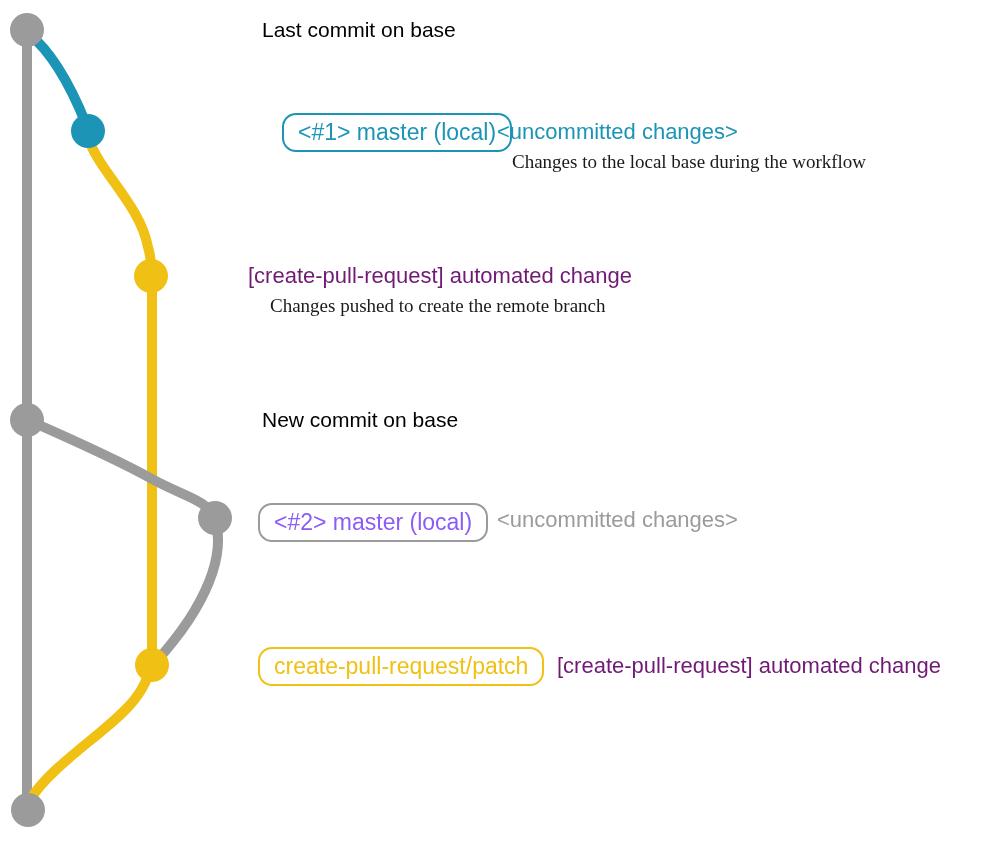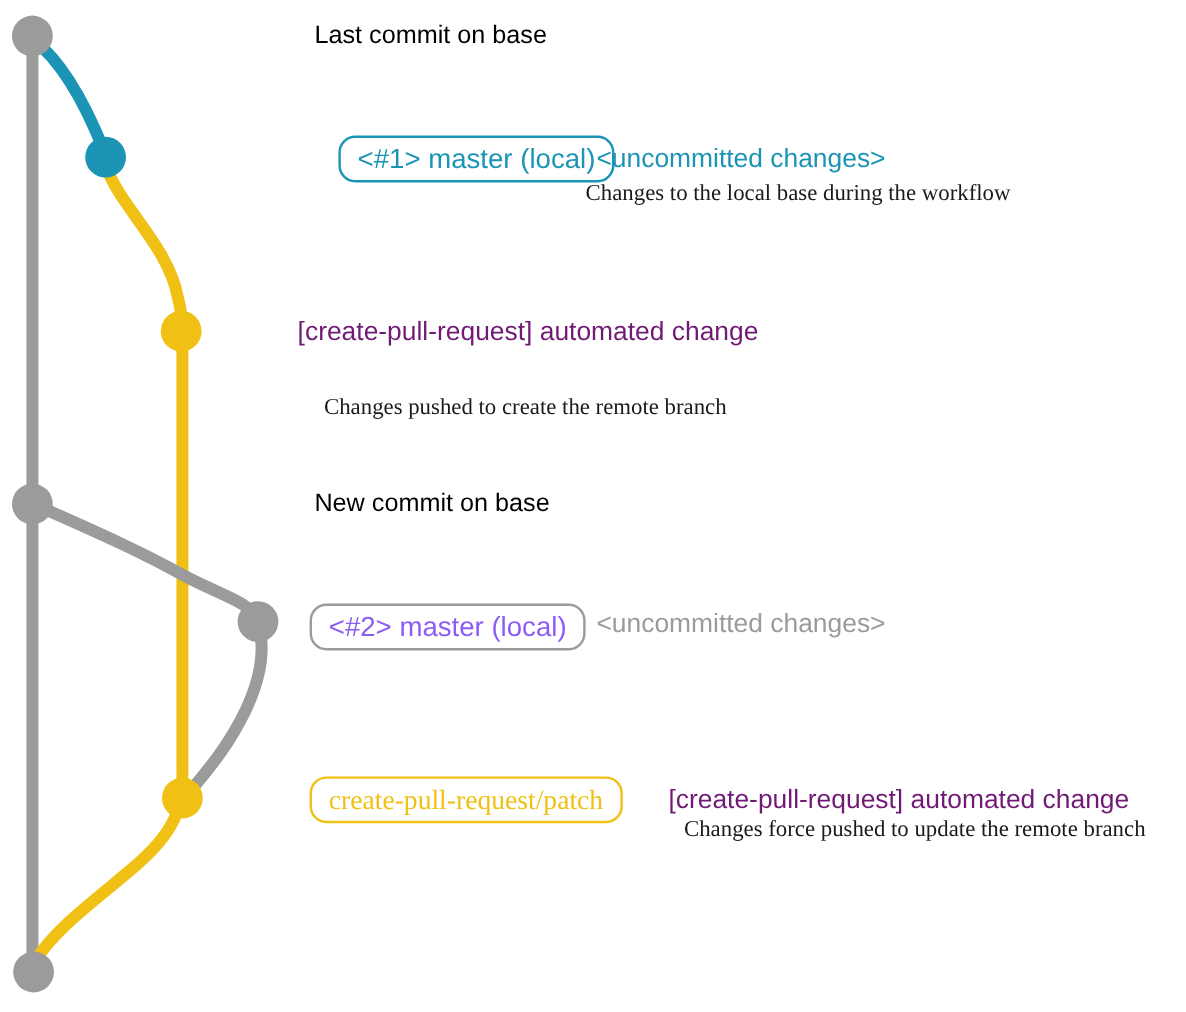--- a/index.html
+++ b/index.html
@@ -69,28 +69,27 @@
     <circle class="fill-gray" cx="27" cy="420" r="17"></circle>
     <circle class="fill-gray" cx="215" cy="518" r="17"></circle>
     <circle class="fill-yellow" cx="152" cy="665" r="17"></circle>
     <circle class="fill-gray" cx="28" cy="810" r="17"></circle>
   </svg>
 
   <div class="lbl plain-gray" style="left:262px; top:18px;">Last commit on base</div>
 
   <div class="pill pill-blue" style="left:258px; top:113px;margin-left:24px;">&lt;#1&gt; master (local)</div>
   <div class="lbl title-blue" style="left:497px; top:119px;">&lt;uncommitted changes&gt;</div>
-  <div class="lbl serif-note" style="left:488px; top:151px;">Changes to the local base during the workflow</div>
+  <div class="lbl serif-note" style="left:512px; top:151px;">Changes to the local base during the workflow</div>
 
   <div class="lbl title-yellow" style="left:248px; top:263px;">[create-pull-request] automated change</div>
-  <div class="lbl serif-note" style="left:270px; top:295px;margin-top:34px;">Changes pushed to create the remote branch</div>
+  <div class="lbl serif-note" style="left:270px; top:295px;">Changes pushed to create the remote branch</div>
 
   <div class="lbl plain-gray" style="left:262px; top:408px;">New commit on base</div>
 
   <div class="pill pill-gray" style="left:258px; top:503px;">&lt;#2&gt; master (local)</div>
   <div class="lbl title-gray" style="left:497px; top:507px;">&lt;uncommitted changes&gt;</div>
 
-  <div class="pill pill-yellow" style="left:258px; top:647px;font-family:Liberation Serif, serif;">create-pull-request/patch</div>
+  <div class="pill pill-yellow" style="left:258px; top:647px;">create-pull-request/patch</div>
   <div class="lbl title-yellow" style="left:557px; top:653px;">[create-pull-request] automated change</div>
-  <div class="lbl serif-note" style="left:570px; top:681px;">Changes force pushed to update the remote branch</div>
 
 
 </div>
 
 </body></html>

